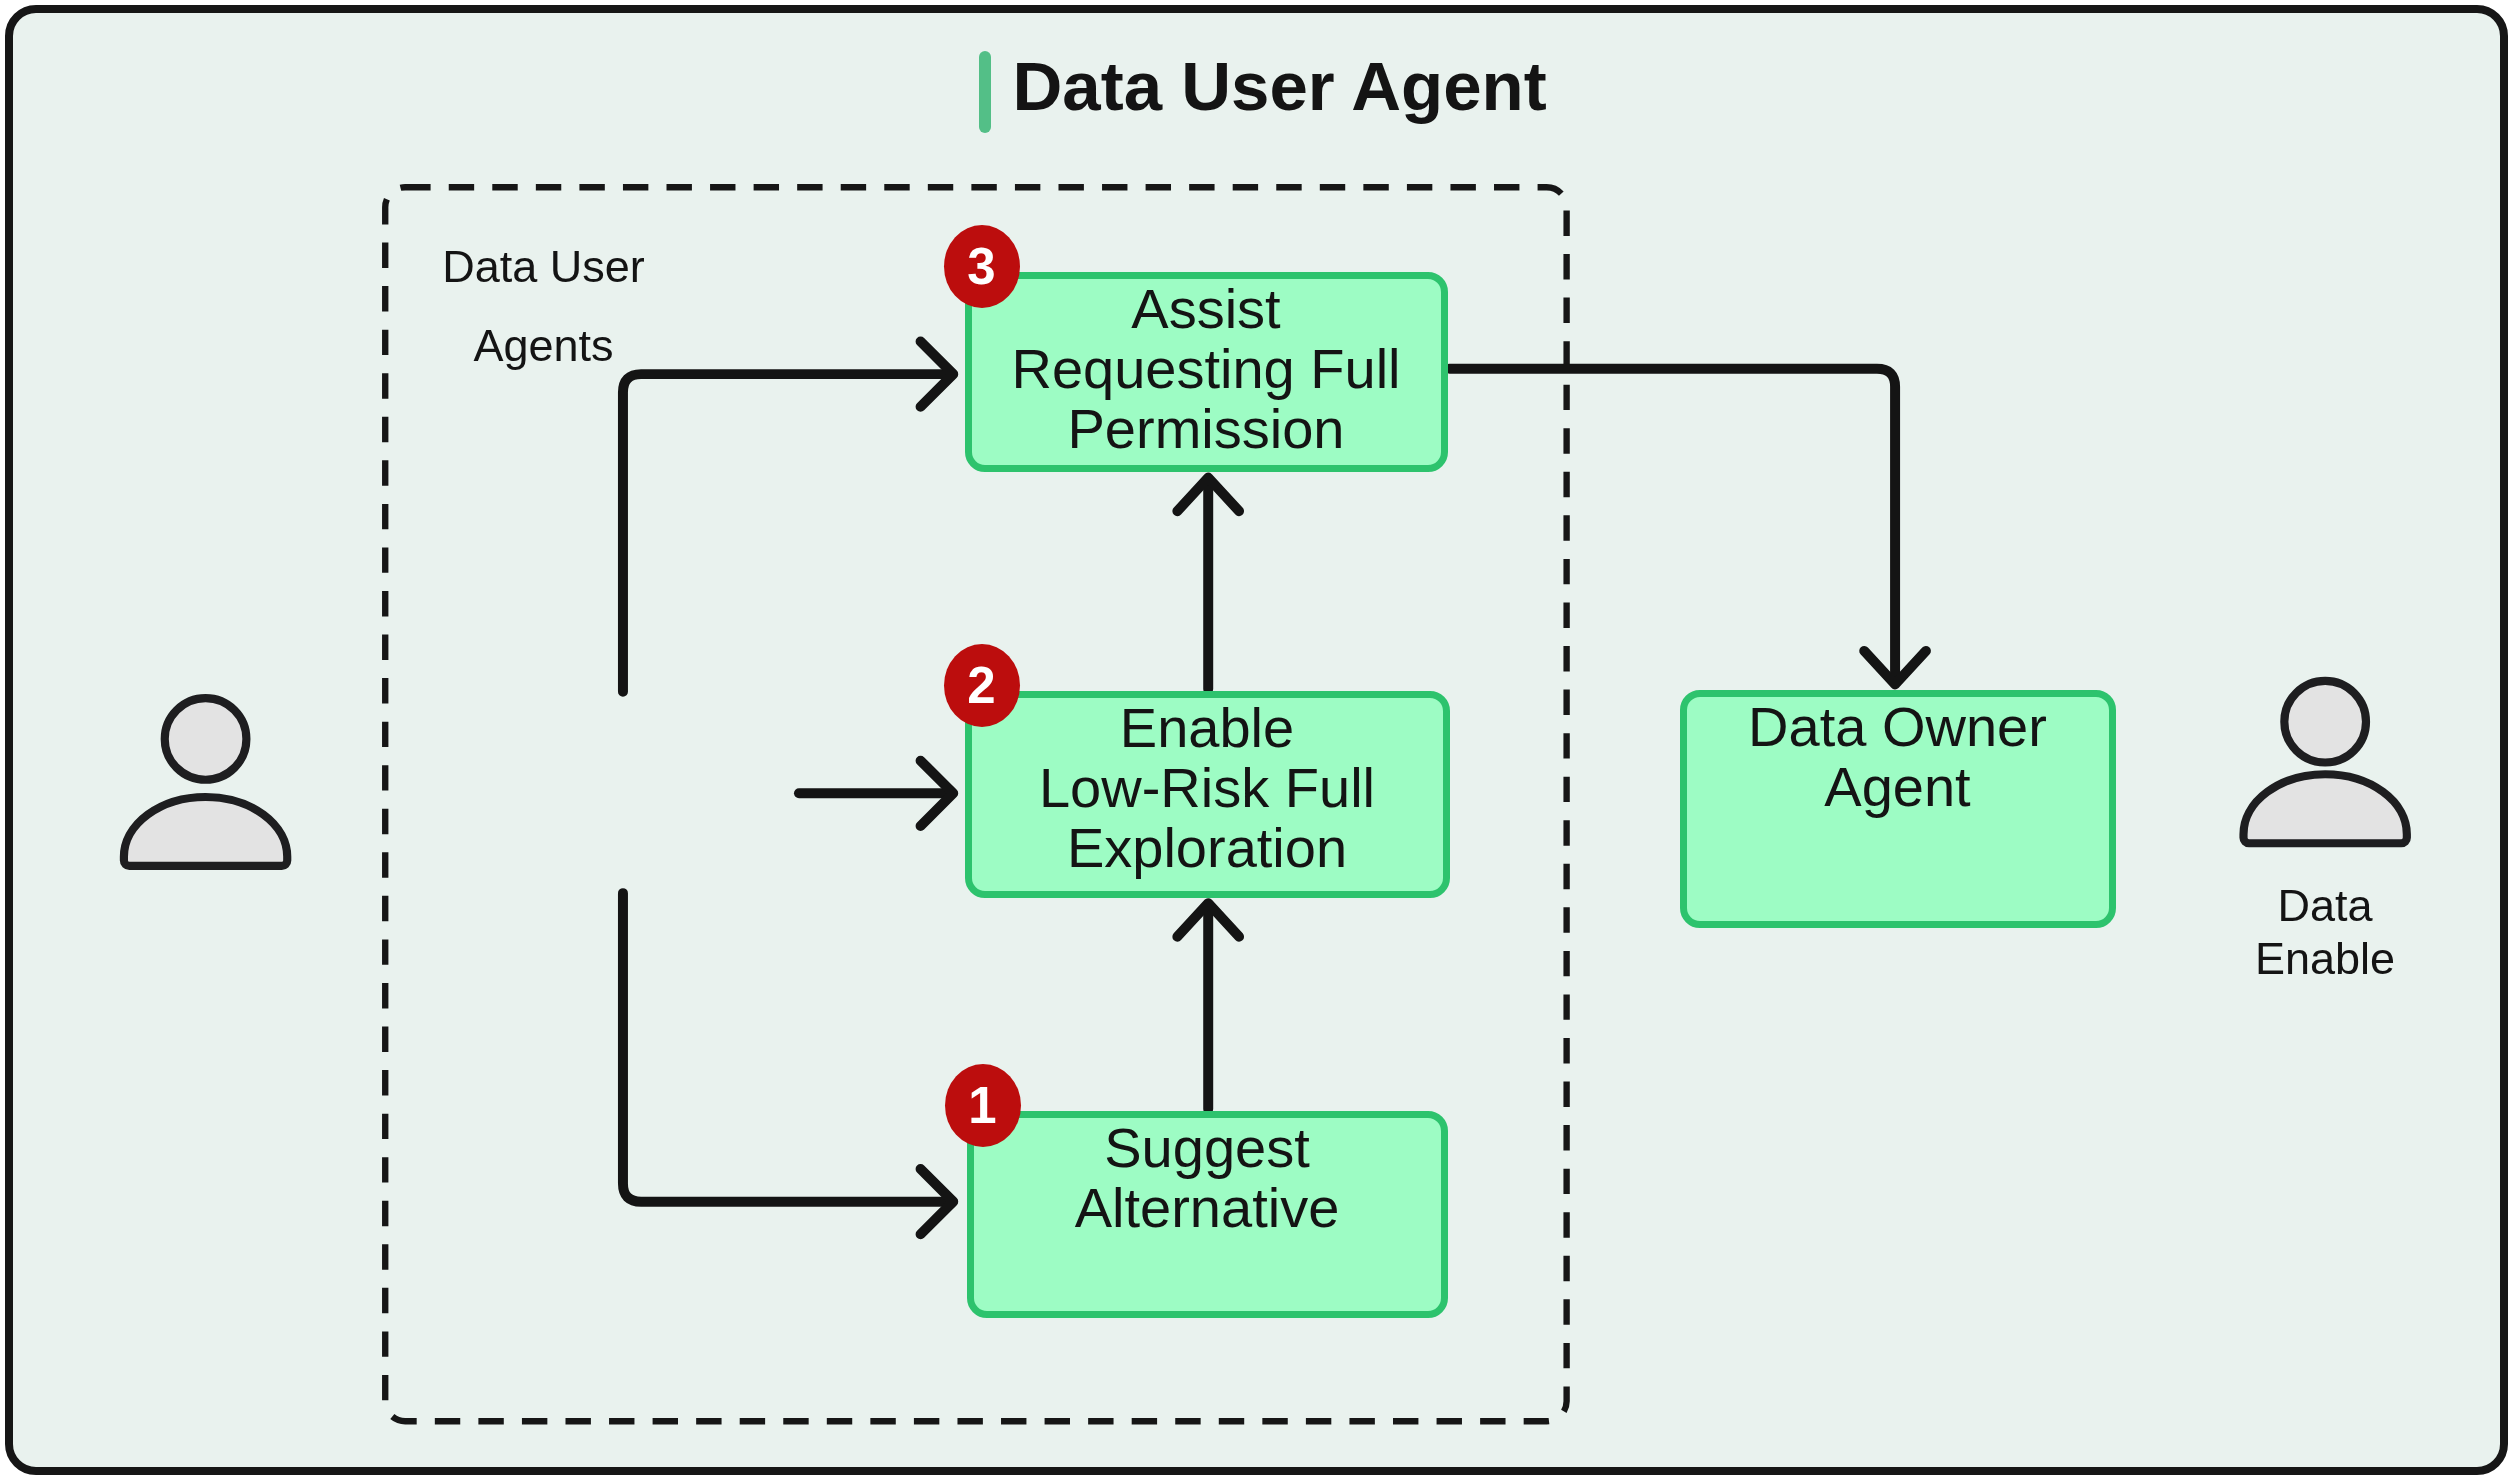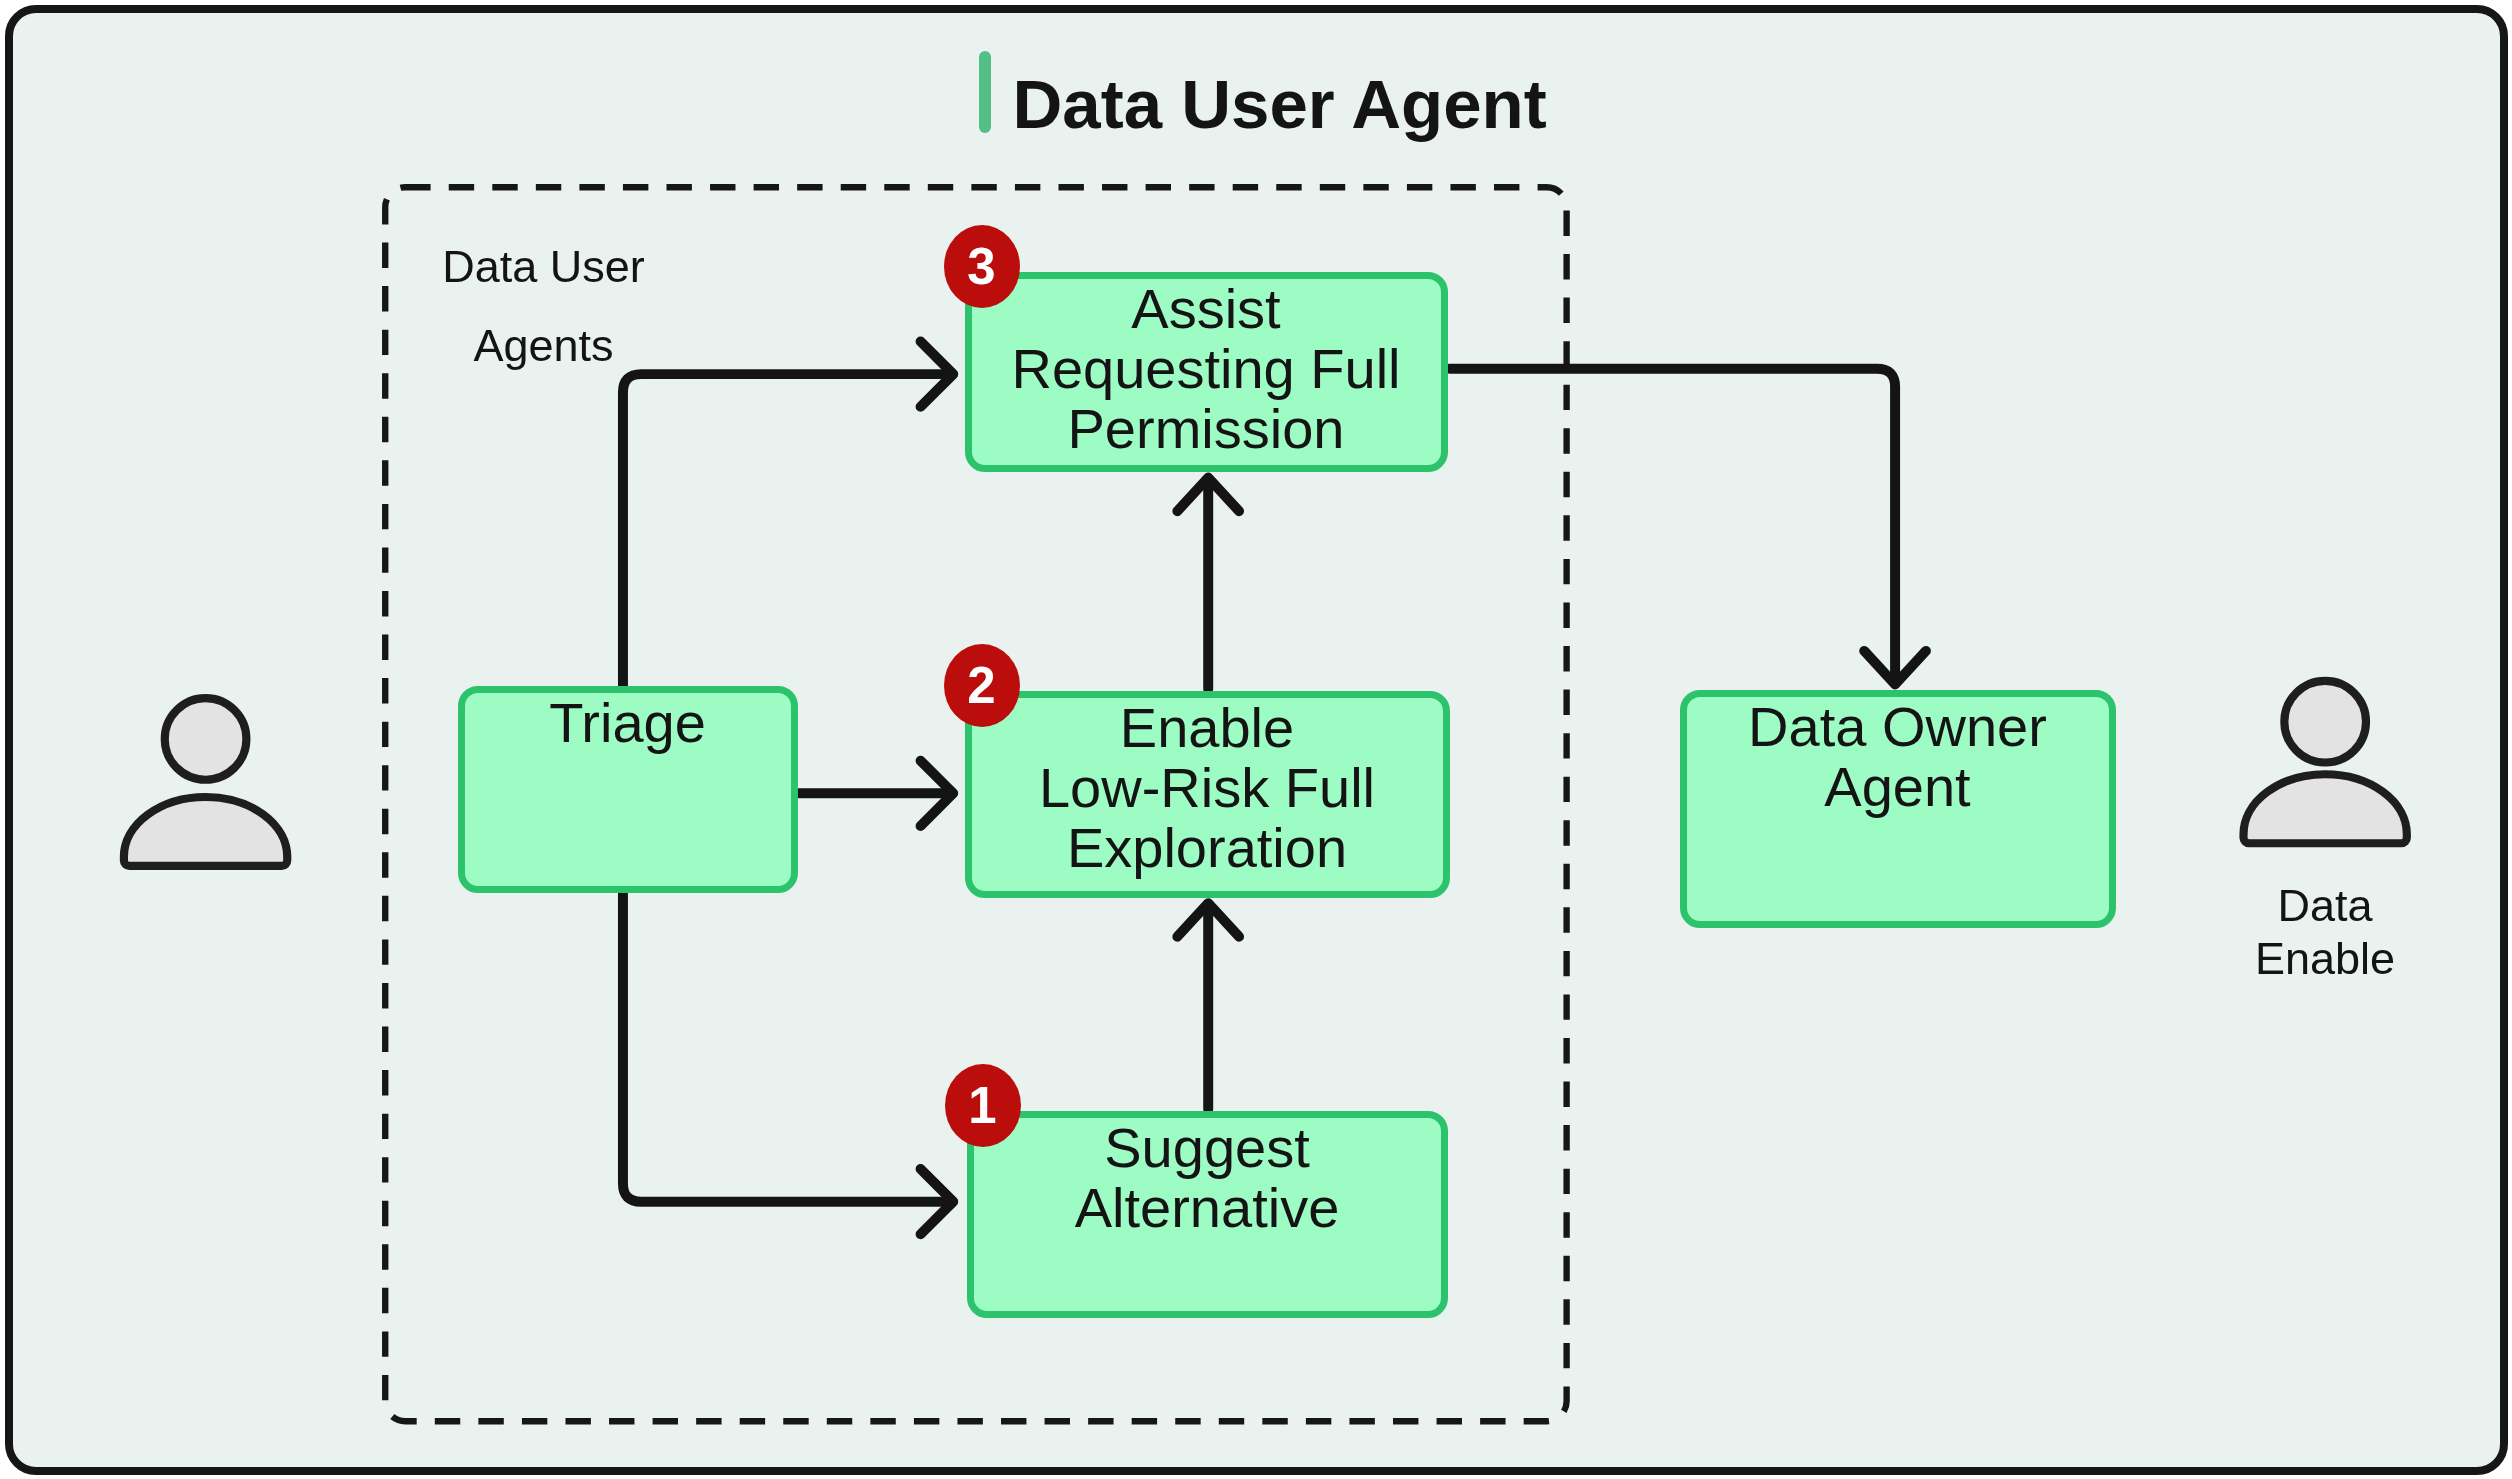--- a/index.html
+++ b/index.html
@@ -5,21 +5,21 @@
   html,body{margin:0;padding:0;background:#ffffff;}
   body{width:2512px;height:1479px;position:relative;overflow:hidden;
        font-family:"Liberation Sans","DejaVu Sans",sans-serif;color:#141414;}
   .panel{position:absolute;left:4.5px;top:4.5px;right:4.5px;bottom:4.5px;
          background:#e9f2ee;border:8.2px solid #161616;border-radius:31px;box-sizing:border-box;}
   .layer{position:absolute;left:0;top:0;width:2512px;height:1479px;pointer-events:none;}
   .abs{position:absolute;box-sizing:border-box;}
 
   
   .title-bar{left:966px;top:38px;width:12.7px;height:82px;border-radius:6.4px;background:#53bf87;}
-  .title-text{left:1000px;top:50px;height:82px;line-height:83px;
+  .title-text{left:1000px;top:32px;height:82px;line-height:83px;
               font-size:69px;font-weight:bold;letter-spacing:0px;white-space:nowrap;}
 
   
   .group-label{left:395px;top:214px;width:272px;text-align:center;
                font-size:45px;line-height:79px;white-space:pre-line;}
 
   
   .node{background:#9dfcc4;border:7.3px solid #2dc36d;border-radius:20px;
         display:flex;align-items:flex-start;justify-content:center;text-align:center;}
   .node-label{font-size:56px;line-height:60px;white-space:pre-line;}
@@ -81,23 +81,20 @@
       <circle cx="2548" cy="781" r="45"></circle>
       <path d="M2458,905 a90,66 0 0 1 180,0 v4 a6,6 0 0 1 -6,6 h-168 a6,6 0 0 1 -6,-6 z"></path>
     </g>
   </svg>
 
   <div class="abs title-bar"></div>
   <div class="abs title-text">Data User Agent</div>
 
   <div class="abs group-label">Data User Agents</div>
 
-  <div class="abs node node-triage">
-    <span class="node-label">Triage</span>
-  </div>
 
   <div class="abs node node-assist">
     <span class="node-label">Assist
 Requesting Full
 Permission</span>
   </div>
 
   <div class="abs node node-enable">
     <span class="node-label">Enable
 Low-Risk Full

